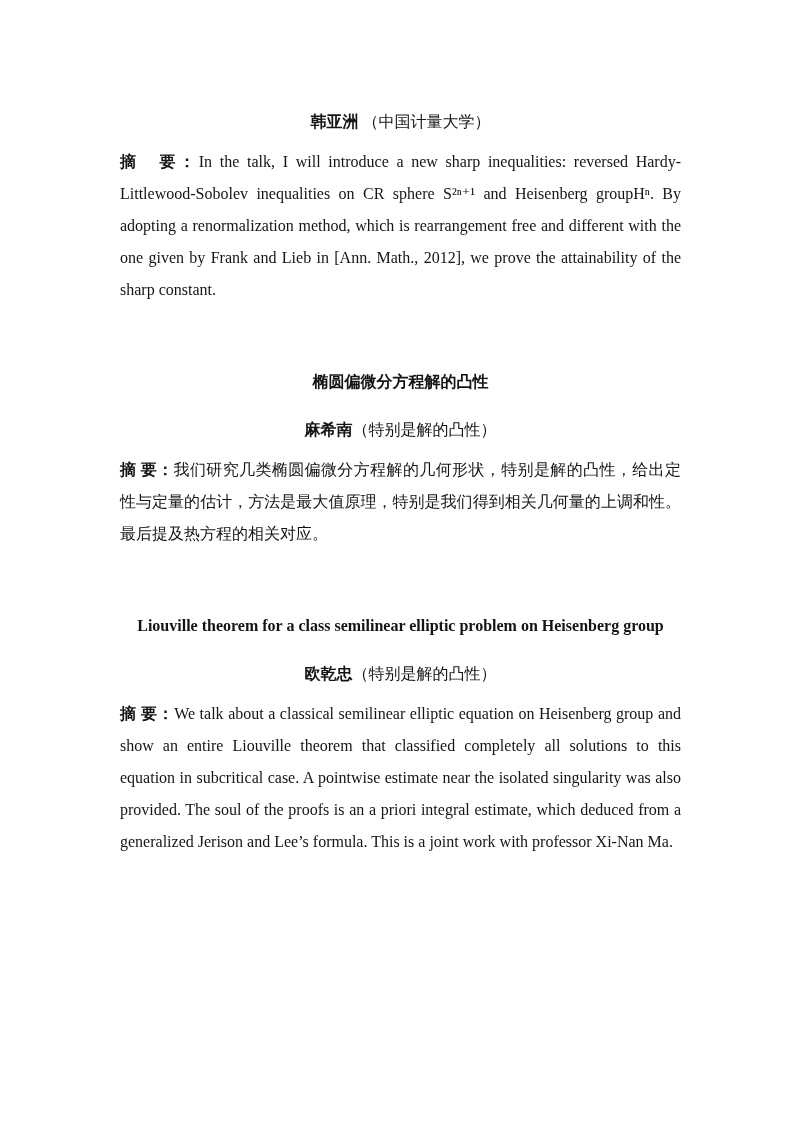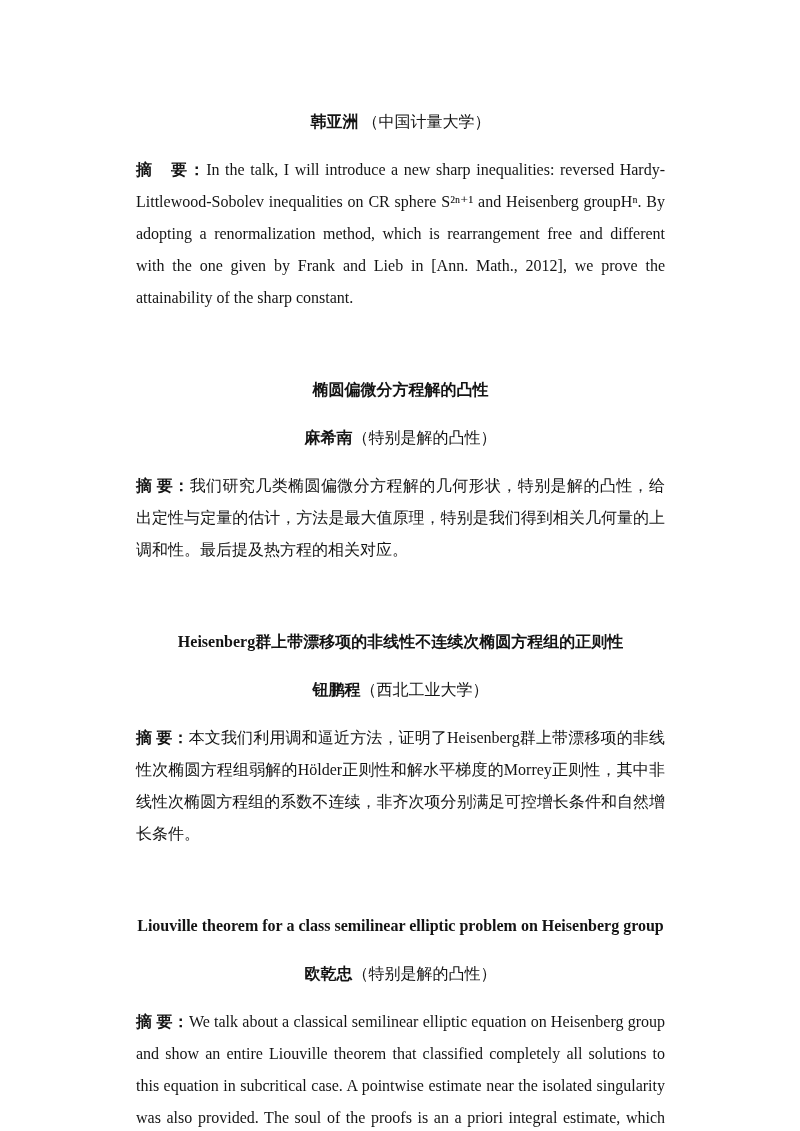--- a/index.html
+++ b/index.html
@@ -39,21 +39,21 @@
   .speaker {
     margin: 8px;
     text-align: center;
     line-height: 32px;
     white-space: nowrap;
   }
   .speaker .name {
     font-weight: bold;
   }
   .abstract {
-    margin: 16px;
+    margin: 0;
     text-align: justify;
     line-height: 32px;
   }
   .abstract .label {
     font-weight: bold;
   }
 </style>
 </head>
 <body>
 
@@ -63,25 +63,20 @@
     <p class="speaker"><span class="name">韩亚洲 </span><span class="affil">（中国计量大学）</span></p>
     <p class="abstract"><span class="label">摘　要：</span><span class="text">In the talk, I will introduce a new sharp inequalities: reversed Hardy-Littlewood-Sobolev inequalities on CR sphere S²ⁿ⁺¹ and Heisenberg groupHⁿ. By adopting a renormalization method, which is rearrangement free and different with the one given by Frank and Lieb in [Ann. Math., 2012], we prove the attainability of the sharp constant.</span></p>
   </section>
 
   <section class="talk">
     <h2 class="talk-title">椭圆偏微分方程解的凸性</h2>
     <p class="speaker"><span class="name">麻希南</span><span class="affil">（特别是解的凸性）</span></p>
     <p class="abstract"><span class="label">摘 要：</span><span class="text">我们研究几类椭圆偏微分方程解的几何形状，特别是解的凸性，给出定性与定量的估计，方法是最大值原理，特别是我们得到相关几何量的上调和性。最后提及热方程的相关对应。</span></p>
   </section>
 
-  <section class="talk">
-    <h2 class="talk-title">Heisenberg群上带漂移项的非线性不连续次椭圆方程组的正则性</h2>
-    <p class="speaker"><span class="name">钮鹏程</span><span class="affil">（西北工业大学）</span></p>
-    <p class="abstract"><span class="label">摘 要：</span><span class="text">本文我们利用调和逼近方法，证明了Heisenberg群上带漂移项的非线性次椭圆方程组弱解的Hölder正则性和解水平梯度的Morrey正则性，其中非线性次椭圆方程组的系数不连续，非齐次项分别满足可控增长条件和自然增长条件。</span></p>
-  </section>
 
   <section class="talk">
     <h2 class="talk-title">Liouville theorem for a class semilinear elliptic problem on Heisenberg group</h2>
     <p class="speaker"><span class="name">欧乾忠</span><span class="affil">（特别是解的凸性）</span></p>
     <p class="abstract"><span class="label">摘 要：</span><span class="text">We talk about a classical semilinear elliptic equation on Heisenberg group and show an entire Liouville theorem that classified completely all solutions to this equation in subcritical case. A pointwise estimate near the isolated singularity was also provided. The soul of the proofs is an a priori integral estimate, which deduced from a generalized Jerison and Lee’s formula. This is a joint work with professor Xi-Nan Ma.</span></p>
   </section>
 
 </div>
 
 </body></html>

